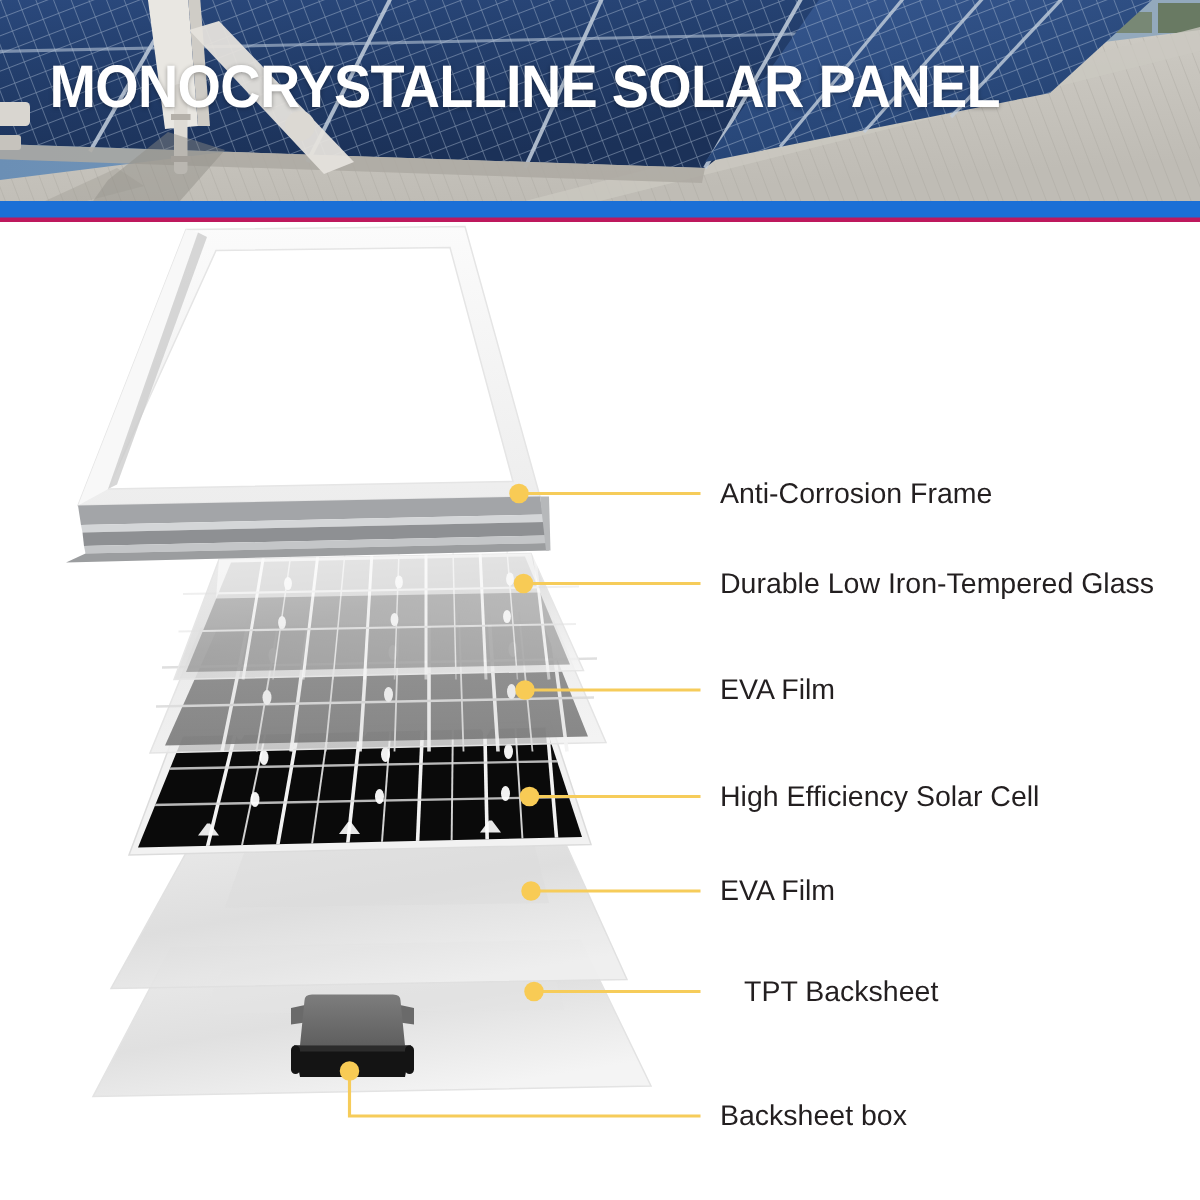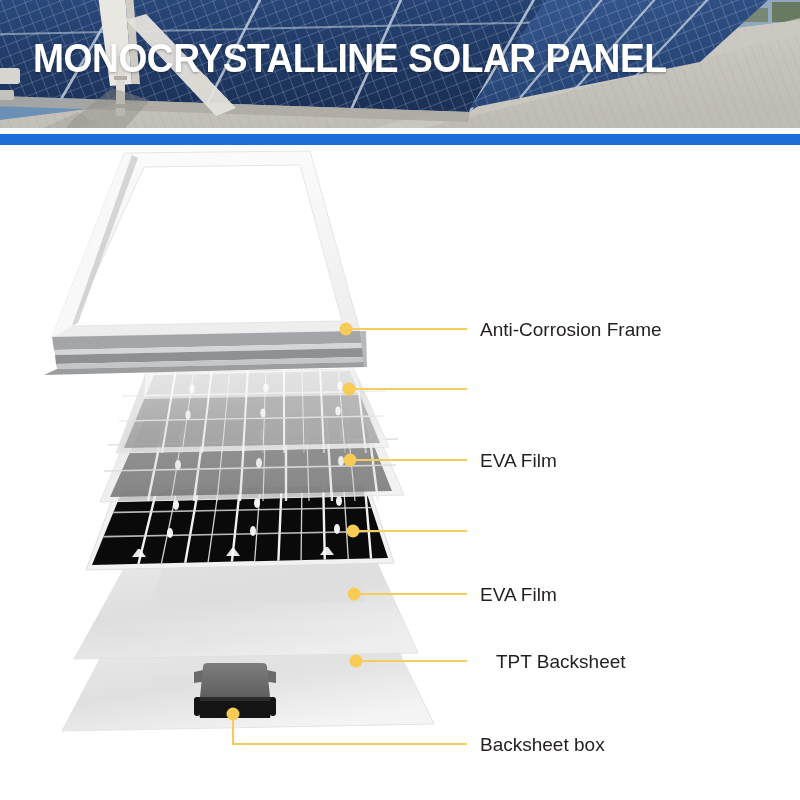--- a/index.html
+++ b/index.html
@@ -4,21 +4,21 @@
 <title>Monocrystalline Solar Panel</title>
 <style>
   * { box-sizing: border-box; margin:0; padding:0; }
   html,body { width:800px; height:800px; background:#ffffff; }
   body { font-family:"Liberation Sans", sans-serif; overflow:hidden; }
 
   #page { position:relative; width:800px; height:800px; background:#fff; }
 
   
   #banner {
-    position:absolute; left:0; top:0; width:800px; height:128px;
+    position:absolute; left:0; top:0; width:800px; height:148px;
     overflow:hidden; background:#be185d;
   }
   #banner svg { position:absolute; left:0; top:0; }
   #banner-title {
     position:absolute; left:33px; top:36px;
     font-family:"Liberation Sans", sans-serif;
     font-weight:700; font-size:40px; letter-spacing:-0.5px;
     color:#ffffff; line-height:44px;
     transform:scaleX(0.93); transform-origin:left center;
     white-space:nowrap;
@@ -373,23 +373,25 @@
         <circle cx="346" cy="315" r="6.5"></circle>
         <circle cx="349" cy="386" r="6.5"></circle>
         <circle cx="350" cy="449" r="6.5"></circle>
         <circle cx="352" cy="516" r="6.5"></circle>
         <circle cx="229" cy="569" r="6.5"></circle>
       </g>
     </svg>
 
     <div class="callout-label" style="left:476px; top:175px;">Anti-Corrosion Frame</div>
 
+    <div class="callout-label" style="left:476px; top:235px;">Durable Low Iron-Tempered Glass</div>
 
     <div class="callout-label" style="left:476px; top:306px;">EVA Film</div>
 
+    <div class="callout-label" style="left:476px; top:377px;">High Efficiency Solar Cell</div>
 
     <div class="callout-label" style="left:476px; top:440px;">EVA Film</div>
 
     <div class="callout-label" style="left:476px; top:507px;margin-left:16px;">TPT Backsheet</div>
 
     <div class="callout-label" style="left:476px; top:590px;">Backsheet box</div>
   </div>
 
 </div>
 

